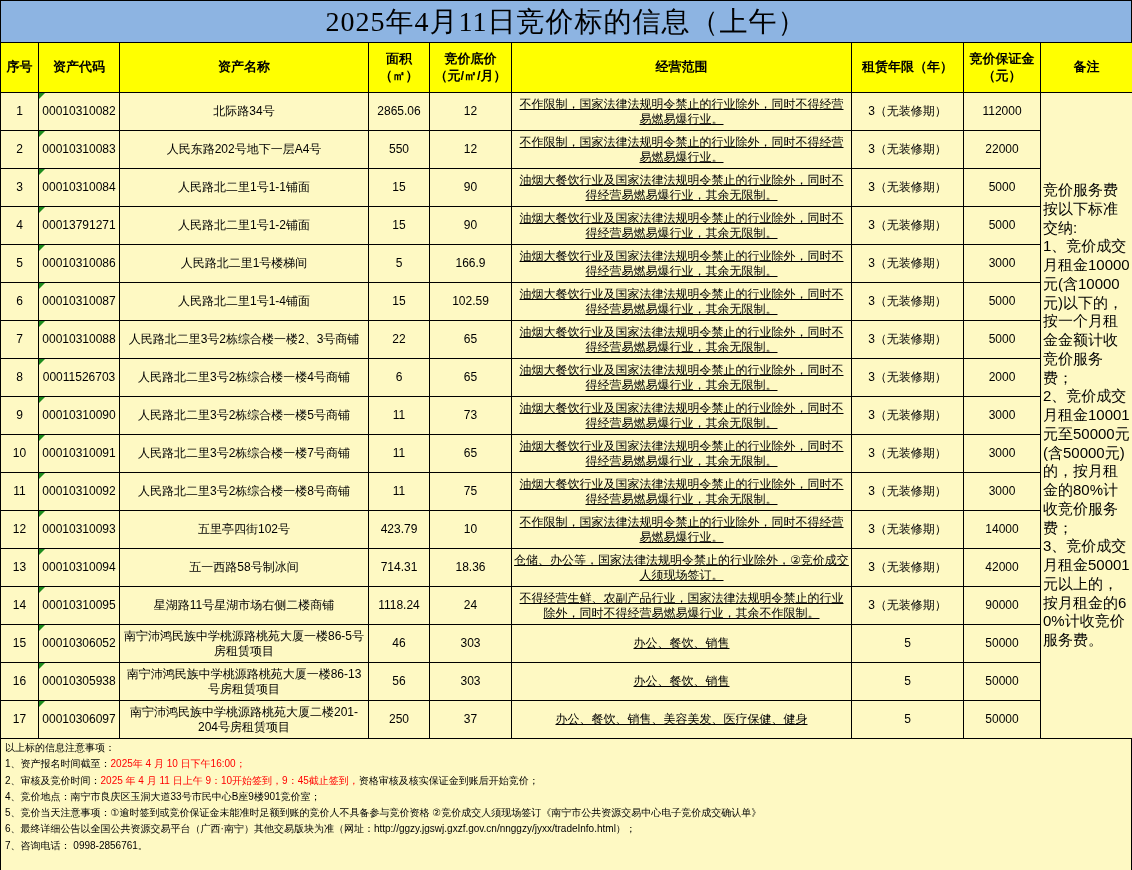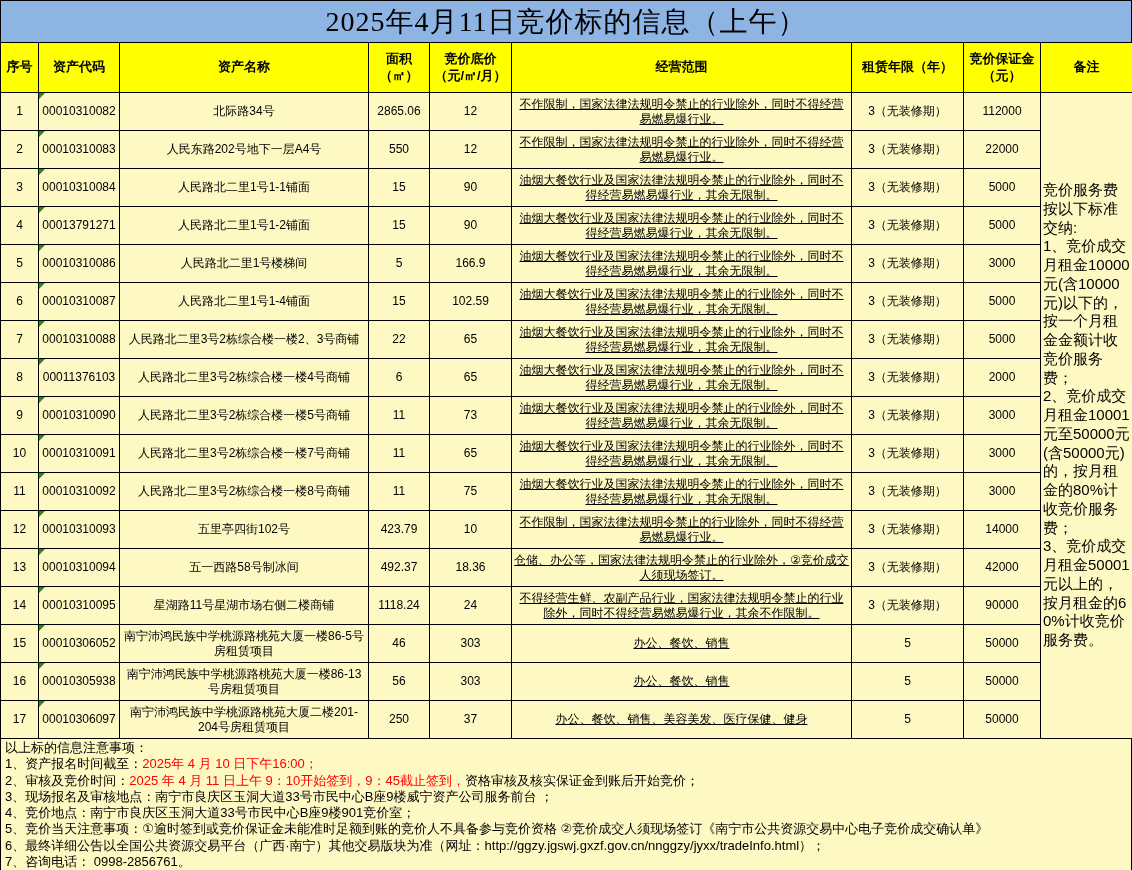--- a/index.html
+++ b/index.html
@@ -34,21 +34,21 @@
     position:absolute;top:0;left:0;width:0;height:0;
     border-top:6px solid #1E8C1E;border-right:6px solid transparent;
   }
   td.c-scope{font-size:12px;line-height:1.18;padding:0 3px;text-decoration:underline;}
   td.c-remark{
     text-align:left;vertical-align:middle;font-size:15px;line-height:1.25;
     padding:2px 3px;white-space:pre-wrap;word-break:break-all;
   }
   .notes{
     box-sizing:border-box;height:132px;border:1px solid #000;border-top:none;
-    padding:1px 4px 0 4px;font-size:13px;line-height:16.3px;
+    padding:1px 4px 0 4px;font-size:10px;line-height:16.3px;
     white-space:nowrap;overflow:hidden;
   }
   .notes .red{color:#FF0000;}
   .note-line{white-space:nowrap;}
 </style>
 </head>
 <body>
 
 <div class="sheet">
 
@@ -152,21 +152,21 @@
           <td class="c-code"><span class="tri"></span><span>00010310088</span></td>
           <td class="c-name">人民路北二里3号2栋综合楼一楼2、3号商铺</td>
           <td class="c-area">22</td>
           <td class="c-price">65</td>
           <td class="c-scope">油烟大餐饮行业及国家法律法规明令禁止的行业除外，同时不得经营易燃易爆行业，其余无限制。</td>
           <td class="c-term">3（无装修期）</td>
           <td class="c-deposit">5000</td>
         </tr>
         <tr>
           <td class="c-no">8</td>
-          <td class="c-code"><span class="tri"></span><span>00011376103</span></td>
+          <td class="c-code"><span class="tri"></span><span>00011526703</span></td>
           <td class="c-name">人民路北二里3号2栋综合楼一楼4号商铺</td>
           <td class="c-area">6</td>
           <td class="c-price">65</td>
           <td class="c-scope">油烟大餐饮行业及国家法律法规明令禁止的行业除外，同时不得经营易燃易爆行业，其余无限制。</td>
           <td class="c-term">3（无装修期）</td>
           <td class="c-deposit">2000</td>
         </tr>
         <tr>
           <td class="c-no">9</td>
           <td class="c-code"><span class="tri"></span><span>00010310090</span></td>
@@ -204,21 +204,21 @@
           <td class="c-area">423.79</td>
           <td class="c-price">10</td>
           <td class="c-scope">不作限制，国家法律法规明令禁止的行业除外，同时不得经营易燃易爆行业。</td>
           <td class="c-term">3（无装修期）</td>
           <td class="c-deposit">14000</td>
         </tr>
         <tr>
           <td class="c-no">13</td>
           <td class="c-code"><span class="tri"></span><span>00010310094</span></td>
           <td class="c-name">五一西路58号制冰间</td>
-          <td class="c-area">492.37</td>
+          <td class="c-area">714.31</td>
           <td class="c-price">18.36</td>
           <td class="c-scope">仓储、办公等，国家法律法规明令禁止的行业除外，②竞价成交人须现场签订。</td>
           <td class="c-term">3（无装修期）</td>
           <td class="c-deposit">42000</td>
         </tr>
         <tr>
           <td class="c-no">14</td>
           <td class="c-code"><span class="tri"></span><span>00010310095</span></td>
           <td class="c-name">星湖路11号星湖市场右侧二楼商铺</td>
           <td class="c-area">1118.24</td>
@@ -258,21 +258,20 @@
           <td class="c-deposit">50000</td>
         </tr>
       </tbody>
   </table>
 
   <div class="notes">
     <div class="note-line">以上标的信息注意事项：</div>
     <div>
         <div class="note-line"><span>1、资产报名时间截至：</span><span class="red">2025年 4 月 10 日下午16:00；</span></div>
         <div class="note-line"><span>2、审核及竞价时间：</span><span class="red">2025 年 4 月 11 日上午 9：10开始签到，9：45截止签到，</span><span>资格审核及核实保证金到账后开始竞价；</span></div>
-        <div class="note-line"><span>3、现场报名及审核地点：南宁市良庆区玉洞大道33号市民中心B座9楼威宁资产公司服务前台 ；</span></div>
         <div class="note-line"><span>4、竞价地点：南宁市良庆区玉洞大道33号市民中心B座9楼901竞价室；</span></div>
         <div class="note-line"><span>5、竞价当天注意事项：①逾时签到或竞价保证金未能准时足额到账的竞价人不具备参与竞价资格 ②竞价成交人须现场签订《南宁市公共资源交易中心电子竞价成交确认单》</span></div>
         <div class="note-line"><span>6、最终详细公告以全国公共资源交易平台（广西·南宁）其他交易版块为准（网址：http://ggzy.jgswj.gxzf.gov.cn/nnggzy/jyxx/tradeInfo.html）；</span></div>
         <div class="note-line"><span>7、咨询电话： 0998-2856761。</span></div>
       </div>
   </div>
 
 </div>
 
 </body></html>

